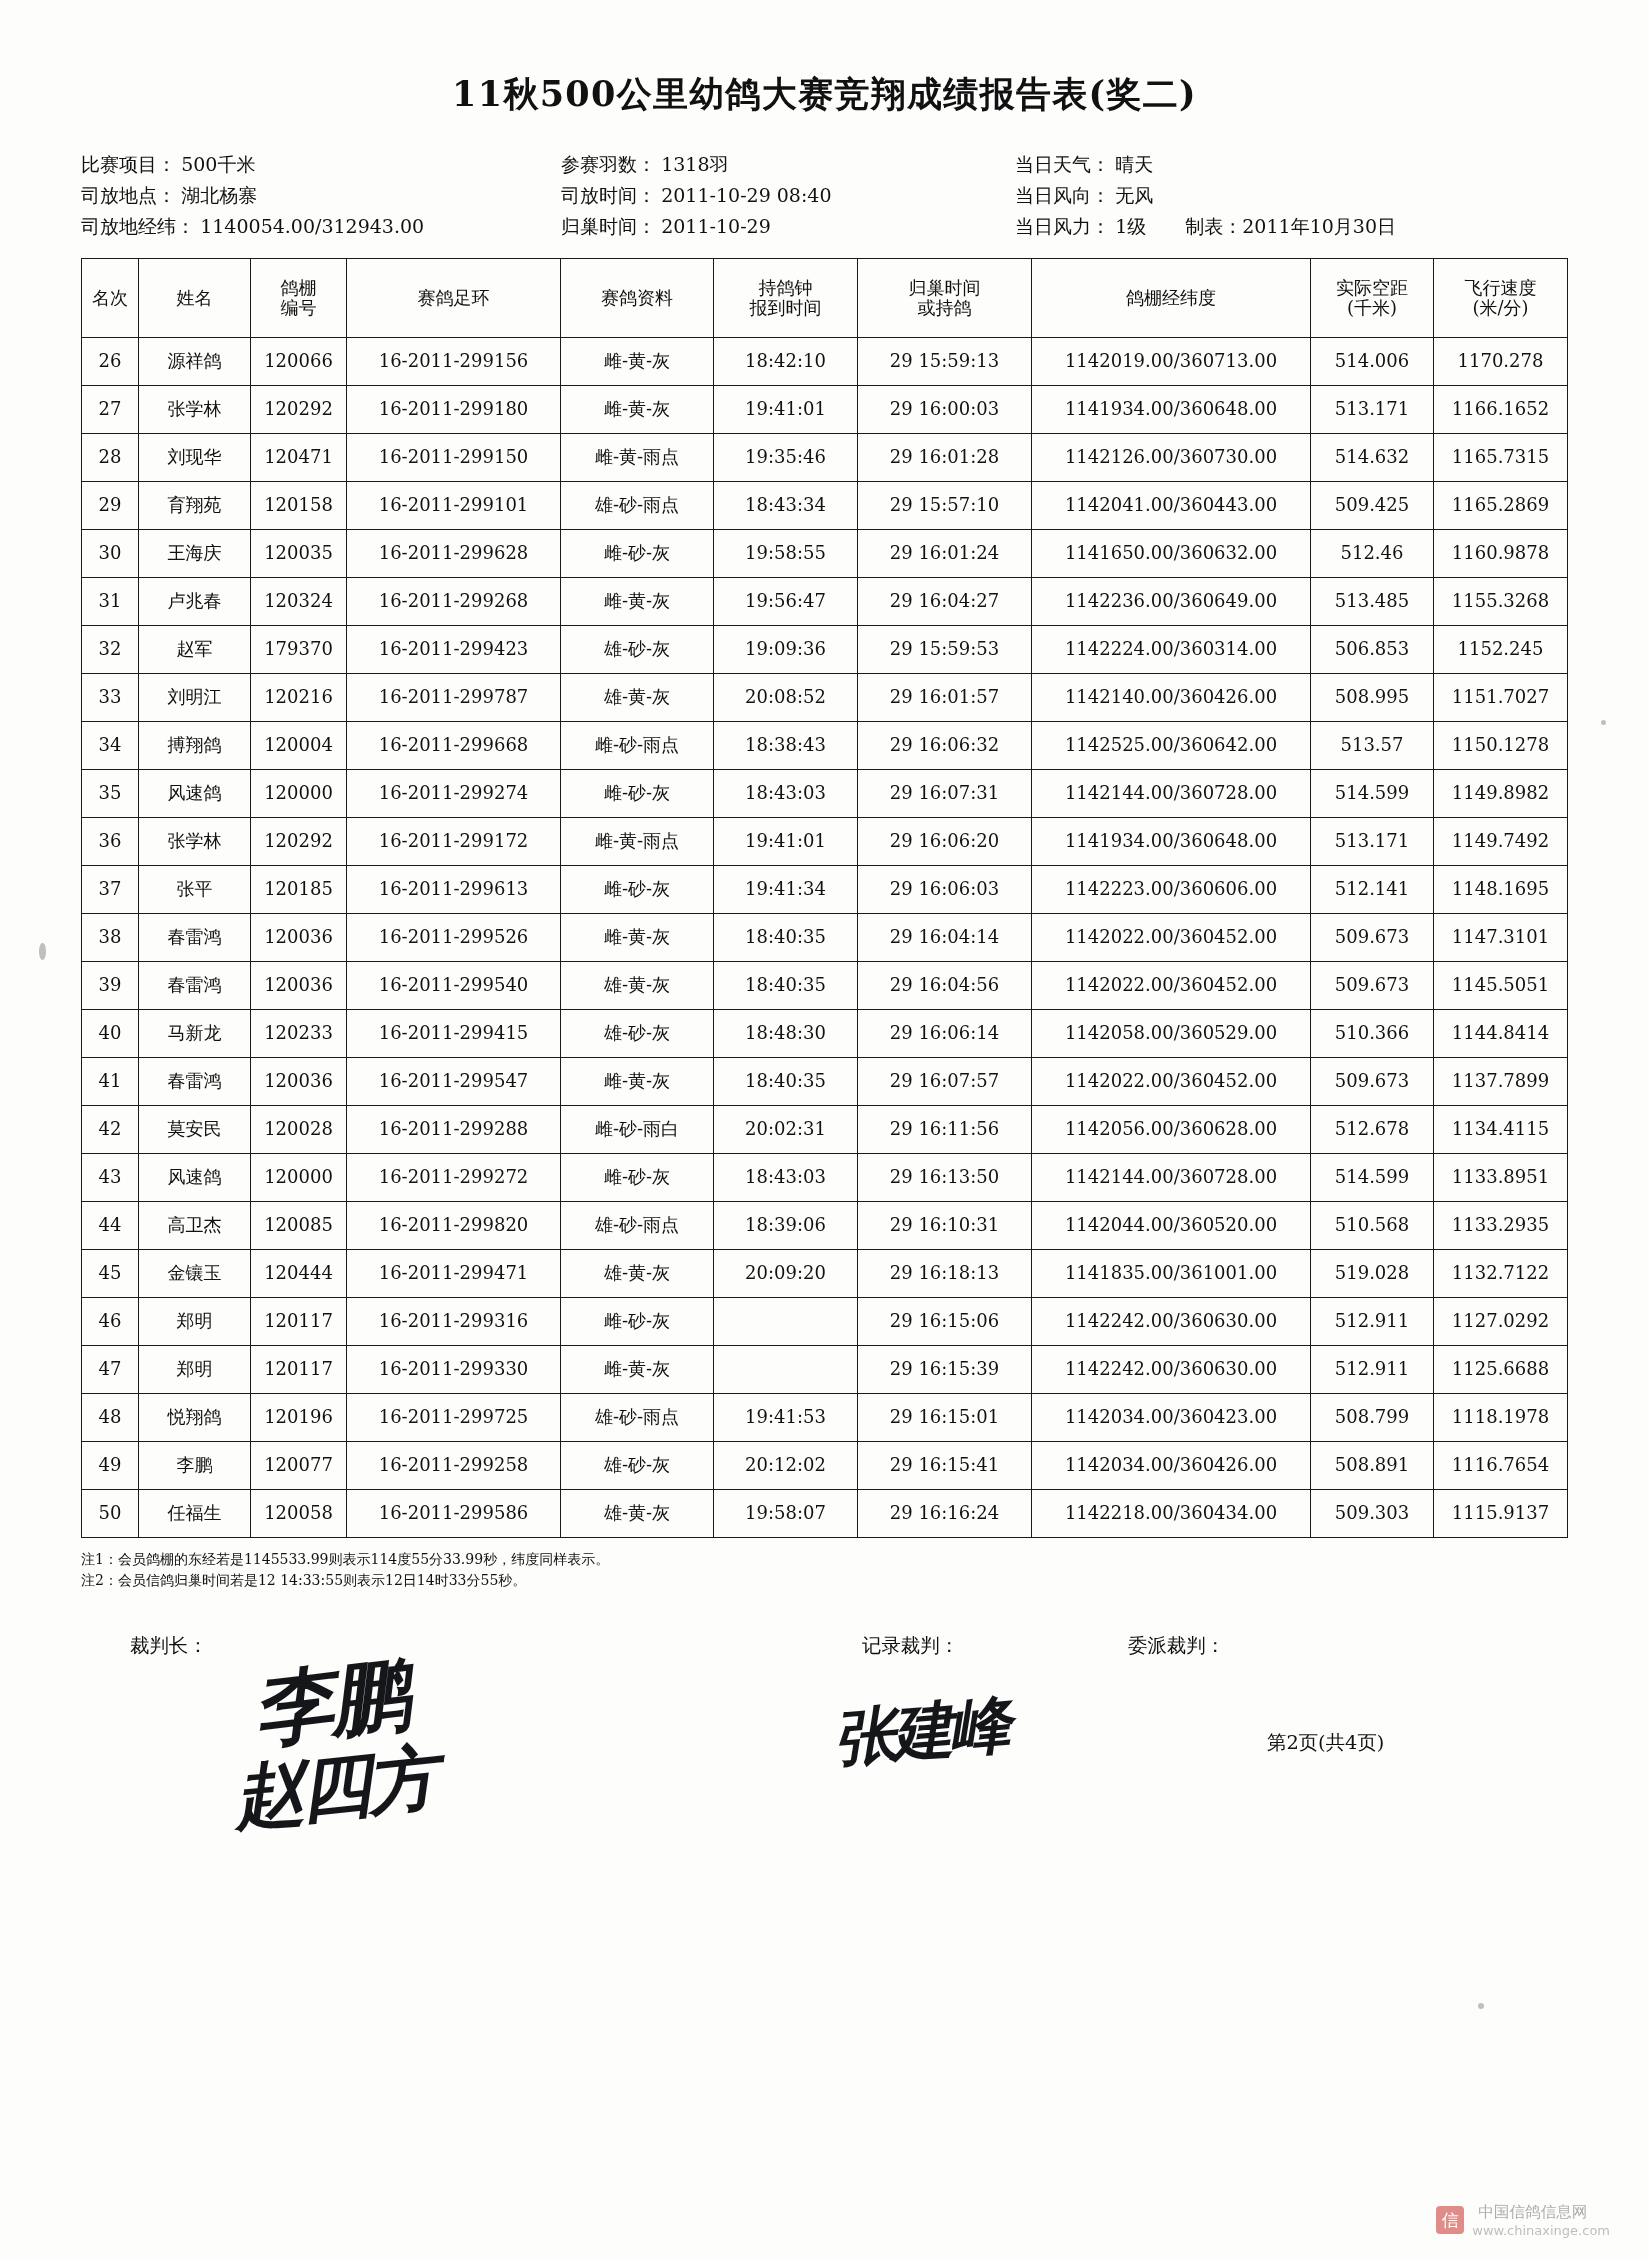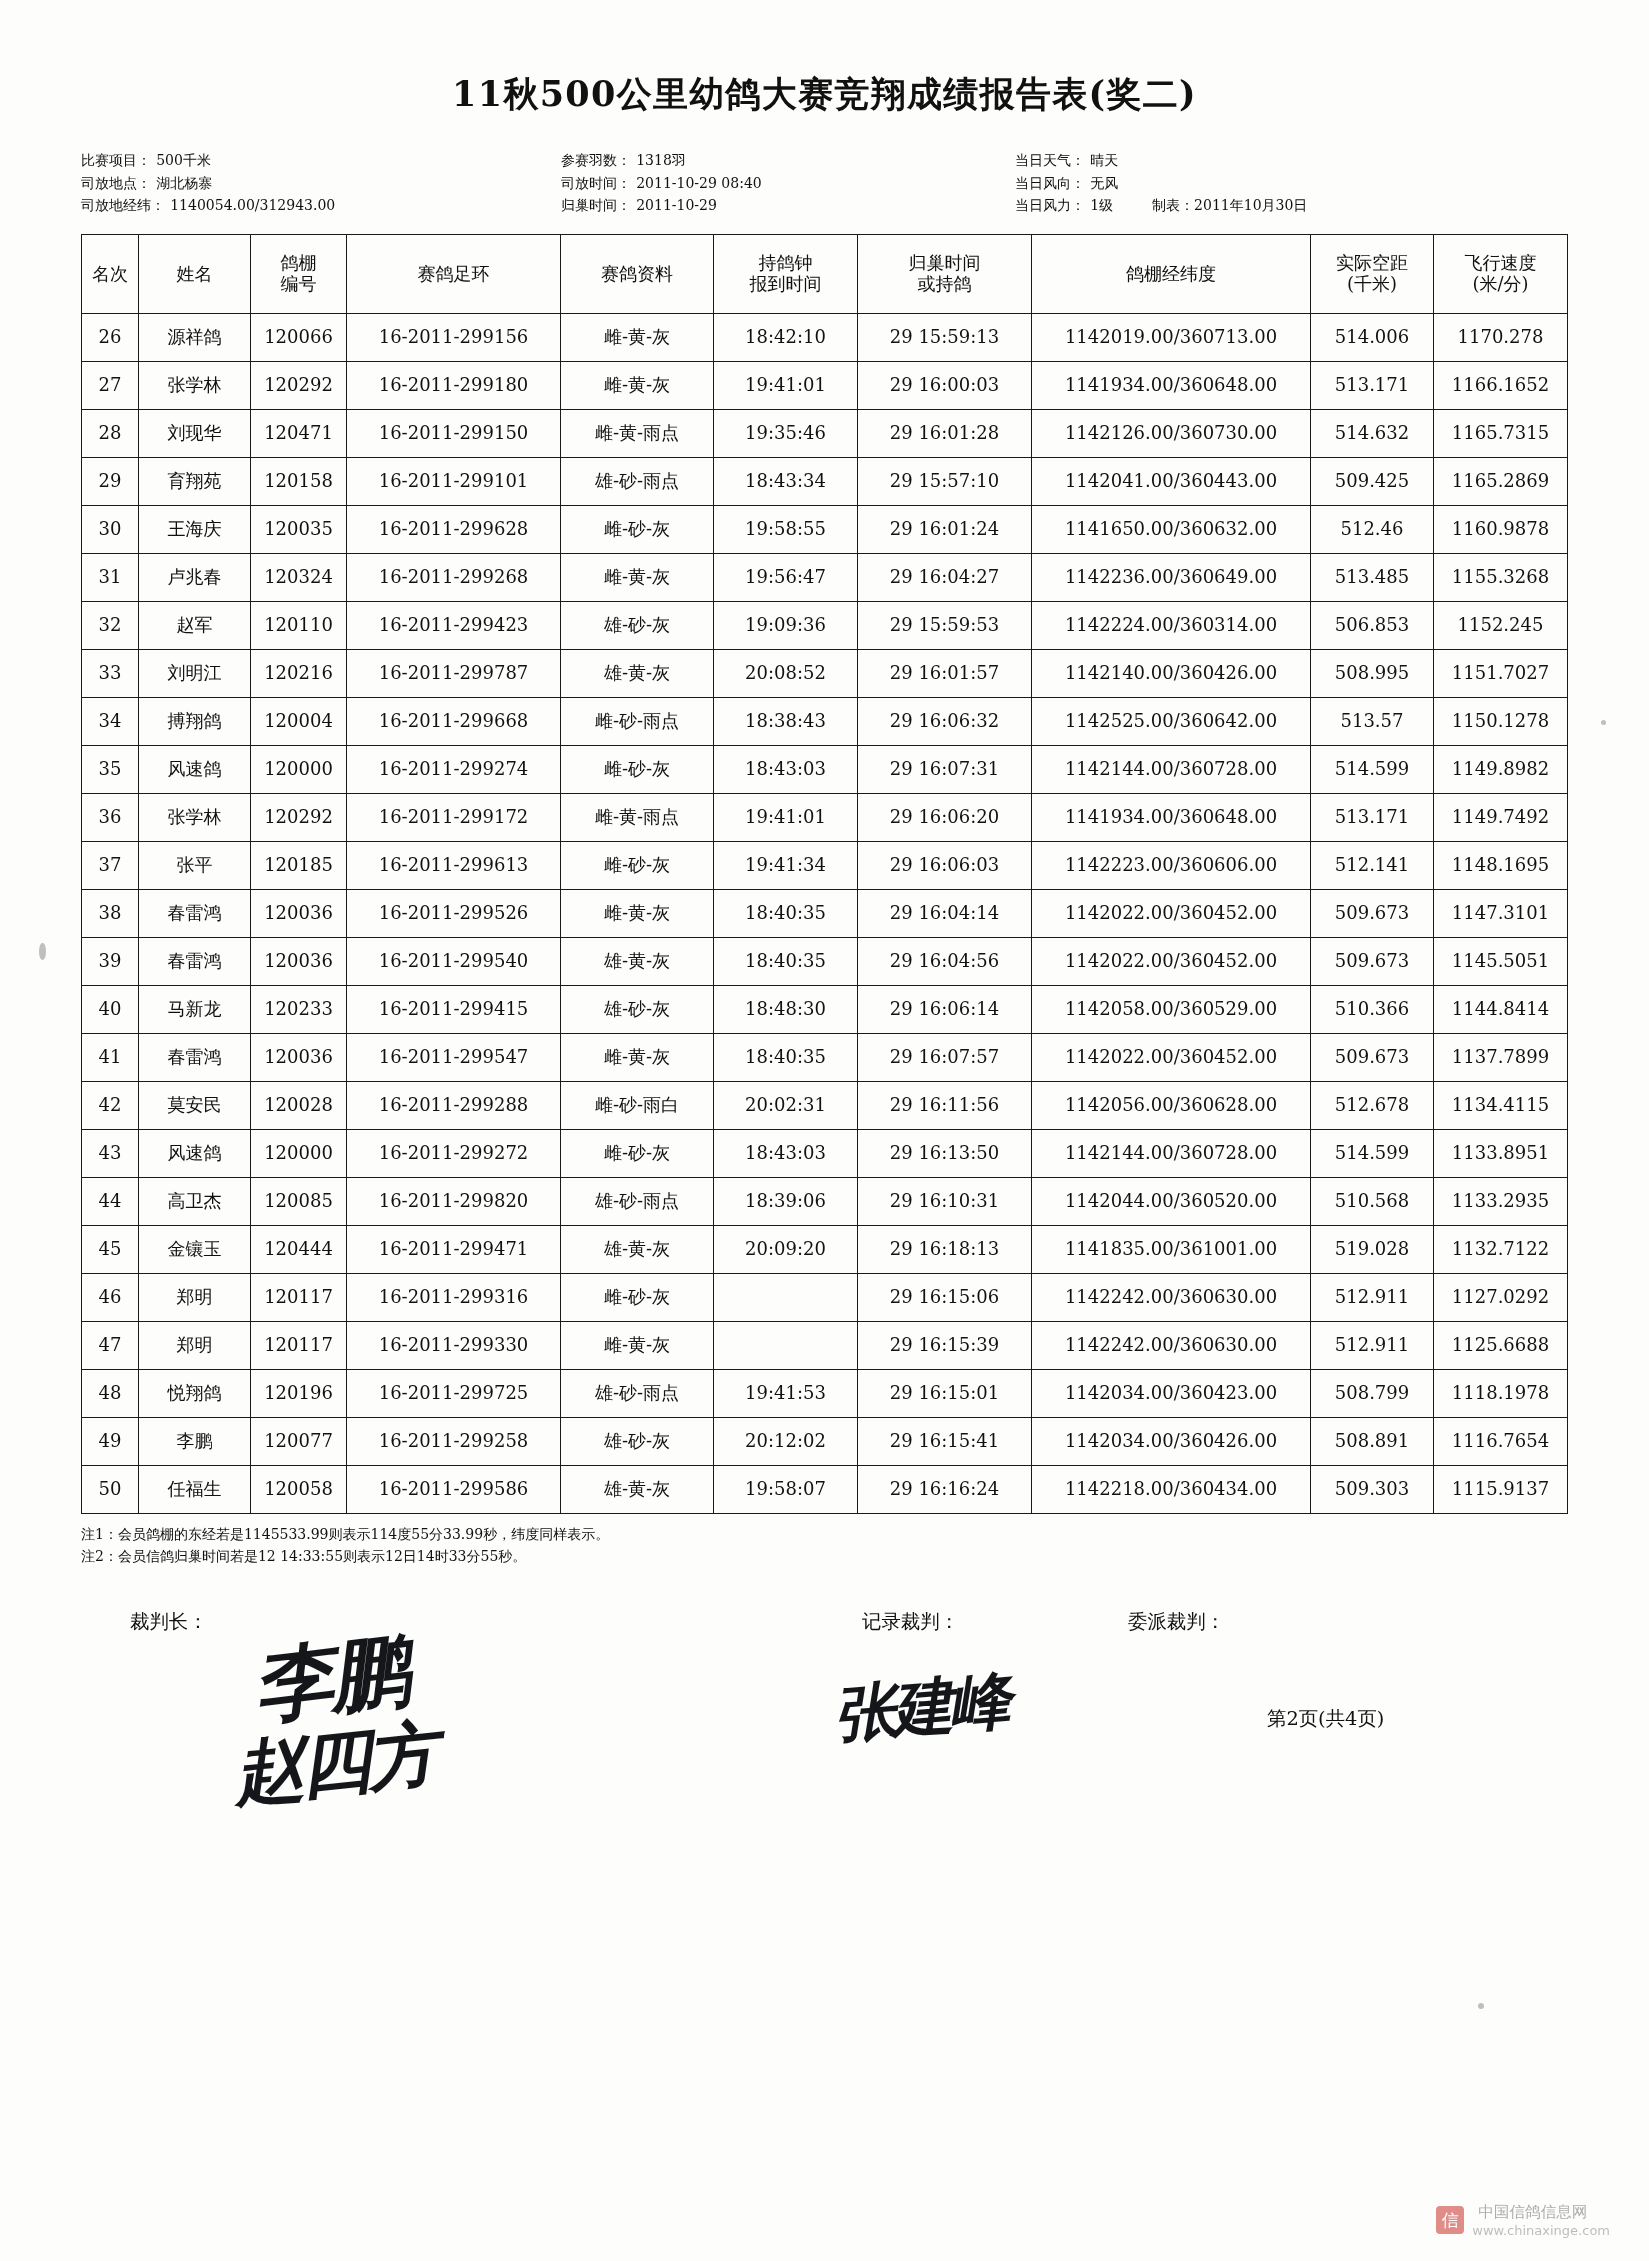--- a/index.html
+++ b/index.html
@@ -26,21 +26,21 @@
     text-align: center;
     font-size: 35px;
     font-weight: bold;
     letter-spacing: 1.3px;
     margin-top: 71px;
     font-family: "DejaVu Serif", "Liberation Serif", serif;
   }
   .meta {
     margin: 31px 71px 6px 81px;
     display: flex;
-    font-size: 14px;
+    font-size: 19px;
     line-height: 1.62;
     font-family: "DejaVu Serif", "Liberation Serif", serif;
   }
   .meta-col { white-space: nowrap; }
   .meta-col.c1 { width: 480px; }
   .meta-col.c2 { width: 454px; }
   .meta-col.c3 { width: 363px; }
   .meta-row { display: flex; }
   .meta-label { display: inline-block; }
   .meta-value { display: inline-block; margin-left: 5.2px; }
@@ -333,21 +333,21 @@
           <td class="mono">雌-黄-灰</td>
           <td class="mono">19:56:47</td>
           <td class="mono">29  16:04:27</td>
           <td class="mono">1142236.00/360649.00</td>
           <td class="mono">513.485</td>
           <td class="mono">1155.3268</td>
         </tr>
         <tr>
           <td class="rank">32</td>
           <td class="name">赵军</td>
-          <td class="mono">120110</td>
+          <td class="mono">179370</td>
           <td class="mono">16-2011-299423</td>
           <td class="mono">雄-砂-灰</td>
           <td class="mono">19:09:36</td>
           <td class="mono">29  15:59:53</td>
           <td class="mono">1142224.00/360314.00</td>
           <td class="mono">506.853</td>
           <td class="mono">1152.245</td>
         </tr>
         <tr>
           <td class="rank">33</td>

